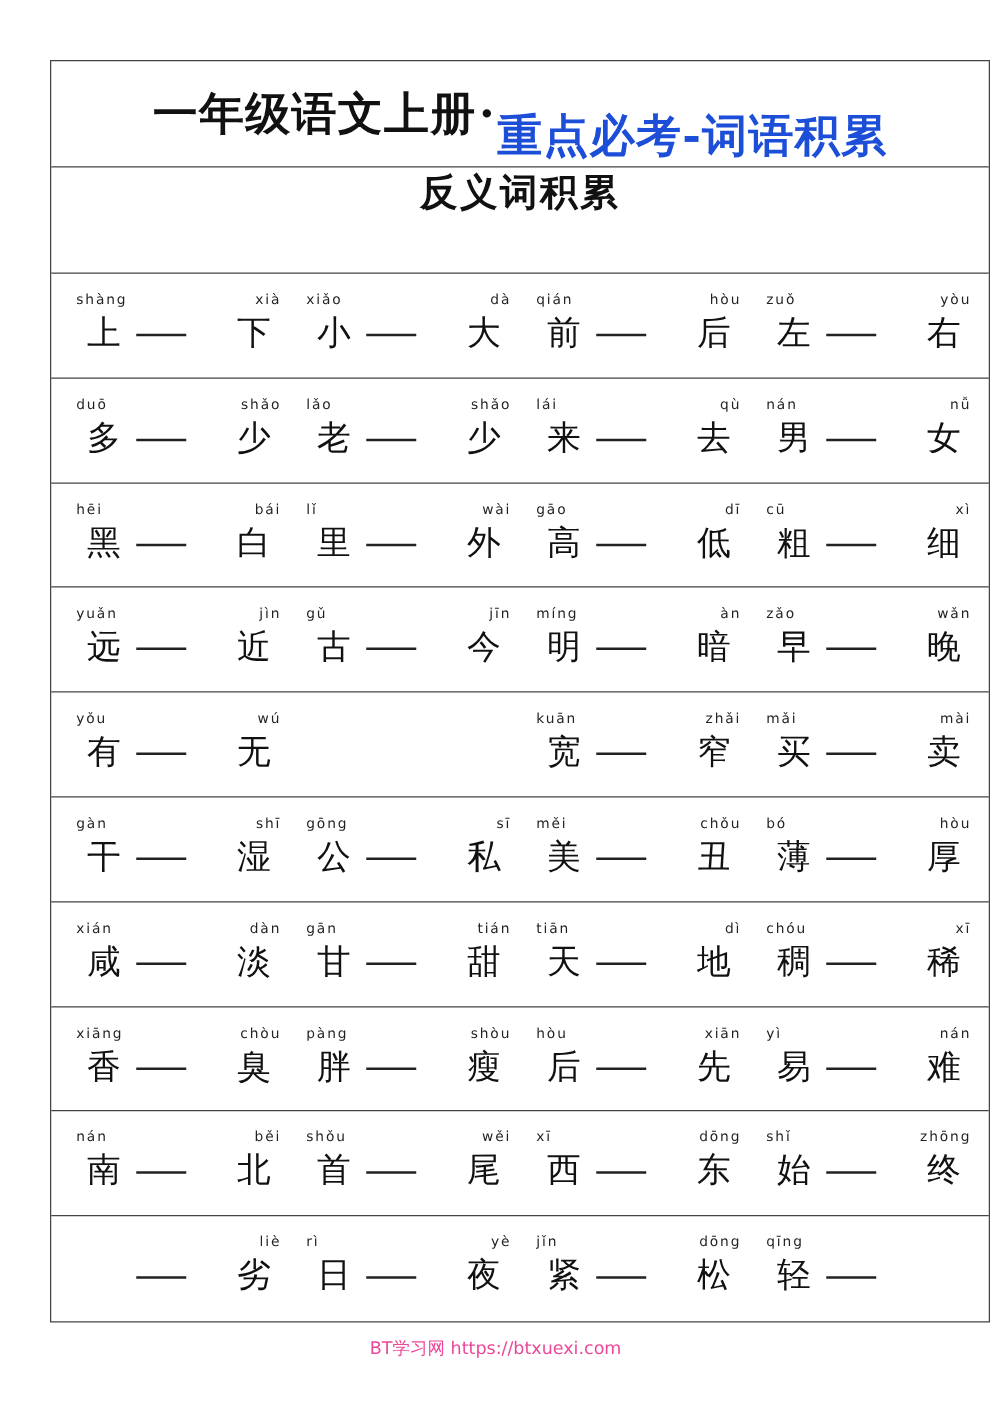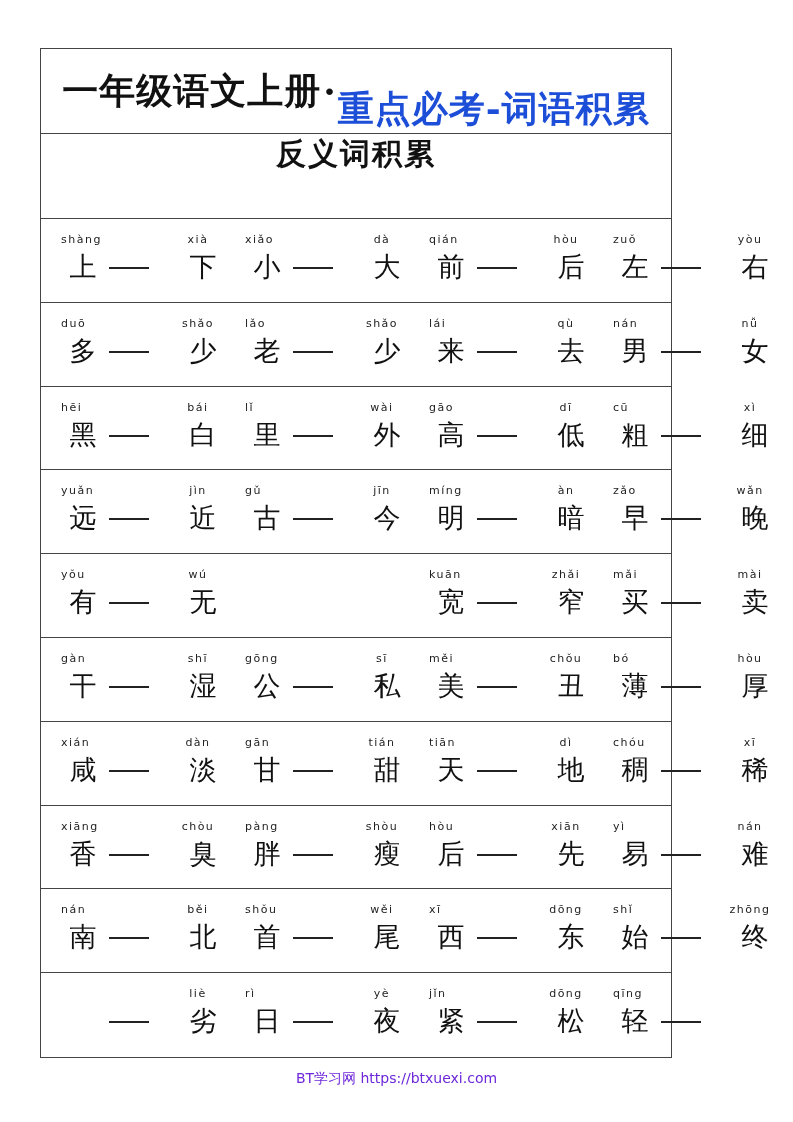--- a/index.html
+++ b/index.html
@@ -1,43 +1,43 @@
 <!DOCTYPE html>
 <html><head>
 <meta charset="utf-8">
 <style>
   html, body { margin: 0; padding: 0; background: #ffffff; }
   body { width: 793px; height: 1122px; position: relative; overflow: hidden;
          font-family: "DejaVu Serif", serif; color: #111; }
-  .sheet { position: absolute; left: 40px; top: 48px; width: 632px;
+  .sheet { position: absolute; left: 40px; top: 48px; width: 752px;
            border: 1px solid #444; box-sizing: border-box; }
   .title-row { height: 84px; border-bottom: 1px solid #444; display: flex;
                align-items: center; justify-content: center; white-space: nowrap; }
   .title-black { font-size: 36px; font-weight: bold; color: #111; letter-spacing: 1px; }
   .title-red { font-size: 36px; font-weight: bold; color: #1d4ed8; letter-spacing: 1px; margin-top: 36px; }
   .title-dot { font-size: 36px; font-weight: bold; color: #111; margin: 0 2px; }
   .subtitle-row { height: 84px; border-bottom: 1px solid #444; display: flex;
                   align-items: flex-start; justify-content: center; }
   .subtitle { font-size: 30px; font-weight: bold; letter-spacing: 2px; }
   .row { height: 83.8px; border-bottom: 1px solid #444; position: relative; box-sizing: border-box; }
   .row:last-child { border-bottom: none; }
   .pair { position: absolute; top: 0; height: 100%; width: 178px; }
   .p0 { left: 6px; } .p1 { left: 190px; } .p2 { left: 374px; } .p3 { left: 558px; }
   .word { position: absolute; top: 0; width: 44px; height: 100%; text-align: center; }
   .word.a { left: 14px; }
   .word.b { right: 0; }
   .py { position: absolute; top: 14px; left: -10px; right: -10px; font-family: "DejaVu Sans", sans-serif;
         font-size: 11px; letter-spacing: 1.5px; color: #222; text-align: center; }
   .word.a .py { text-align: left; left: 0; }
-  .word.b .py { text-align: center; right: 0; }
+  .word.b .py { text-align: right; right: 0; }
   .hz { position: absolute; top: 30px; left: 0; right: 0; font-size: 27px; line-height: 36px;
         text-align: center; font-family: "DejaVu Serif", serif; }
   .dash { position: absolute; top: 48px; left: 62px; width: 40px; height: 2px; background: #222; }
   .footer { position: absolute; top: 1070px; left: 0; width: 793px; text-align: center;
-            font-family: "DejaVu Sans", sans-serif; font-size: 14px; color: #6d28d9; }
+            font-family: "DejaVu Sans", sans-serif; font-size: 14px; color: #ec4899; }
 </style>
 </head>
 <body>
 
 <div class="sheet">
   <div class="title-row">
     <span class="title-black">一年级语文上册</span>
     <span class="title-dot">·</span>
     <span class="title-red">重点必考-词语积累</span>
   </div>

